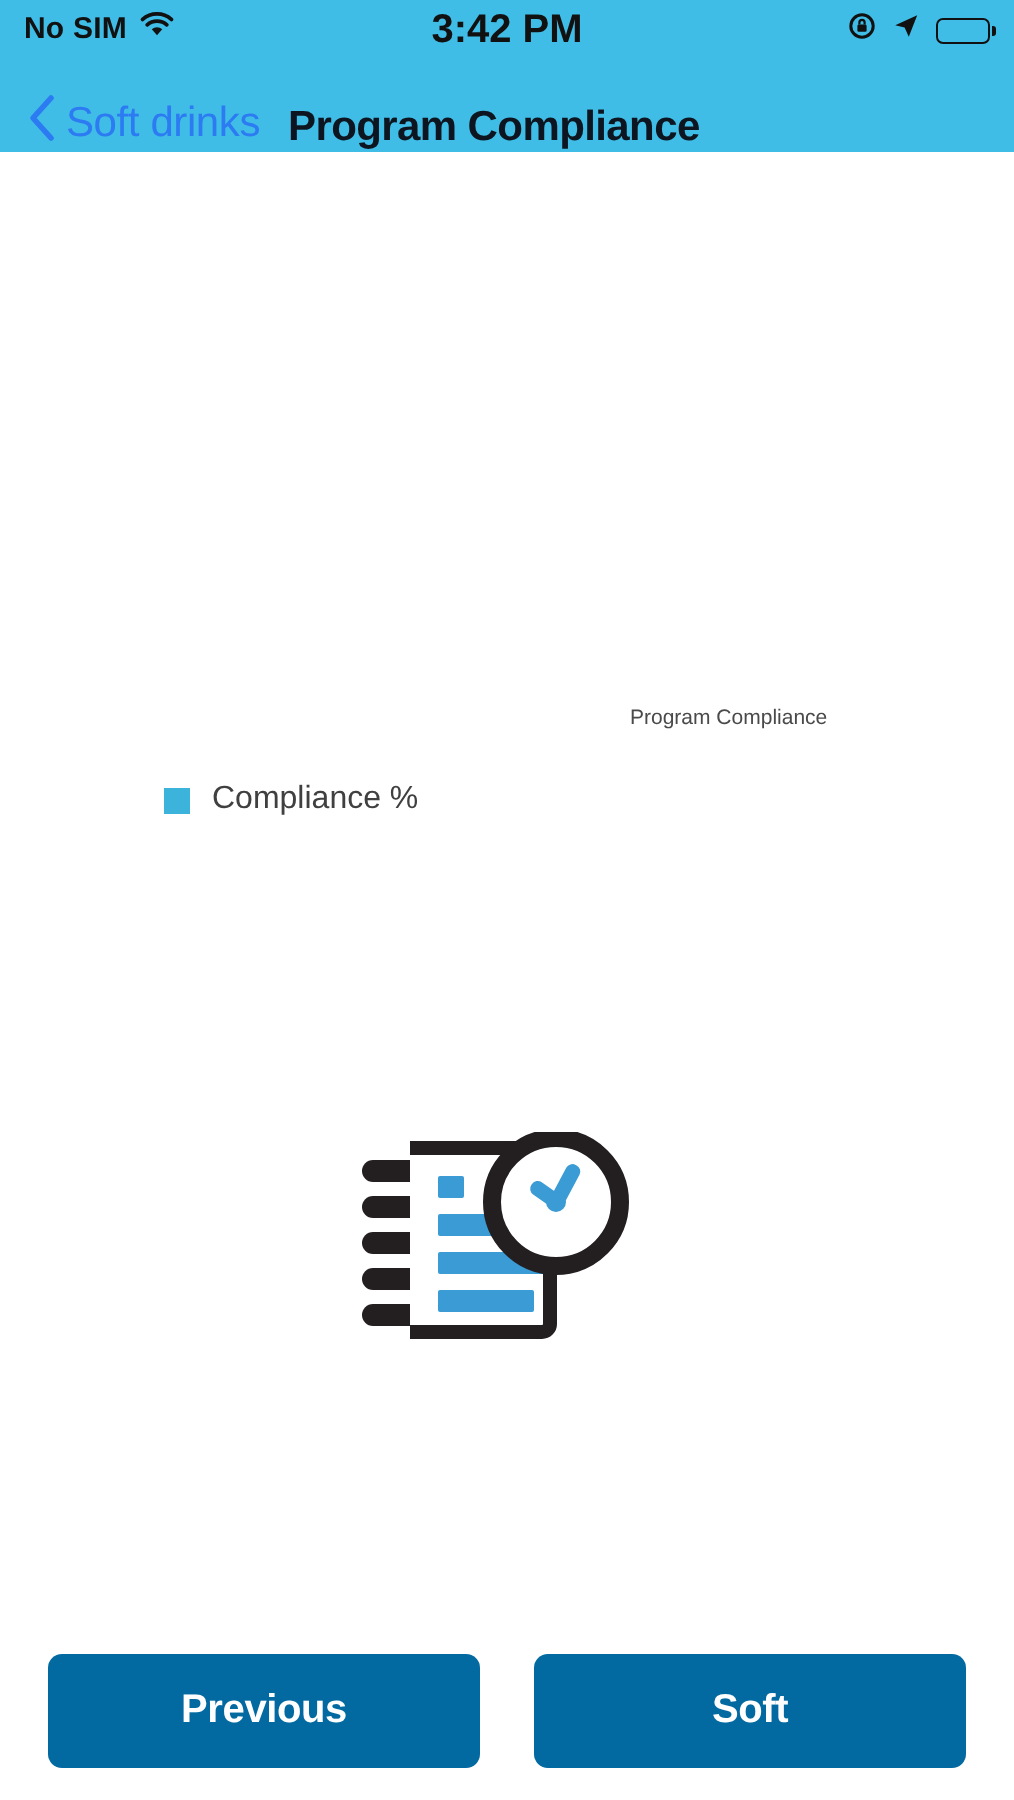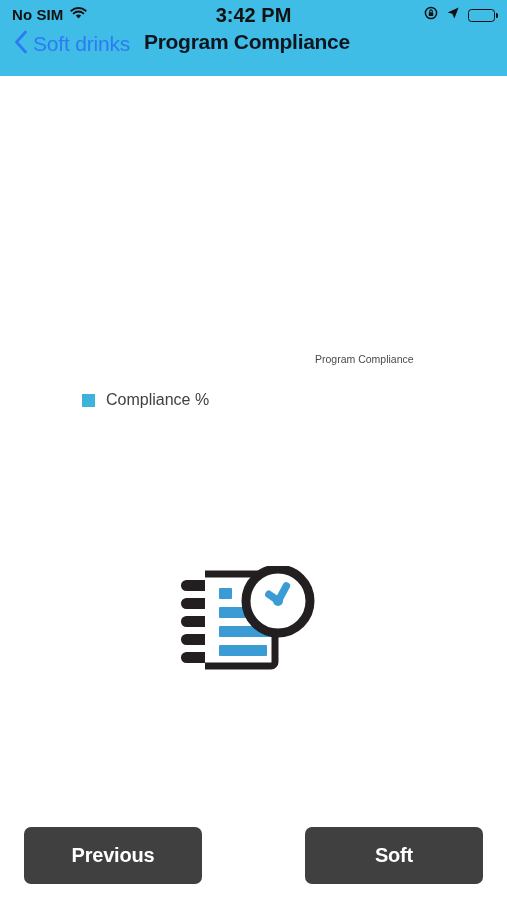--- a/index.html
+++ b/index.html
@@ -74,21 +74,21 @@
     height: 100%;
     background: #111;
     border-radius: 1.5px;
   }
 
   
   .nav-bar {
     height: 46px;
     background: #40BDE6;
     display: flex;
-    align-items: flex-start;
+    align-items: flex-end;
     padding-left: 14px;
     box-sizing: border-box;
     position: relative;
   }
   .nav-back {
     display: flex;
     align-items: center;
     gap: 5px;
     cursor: pointer;
   }
@@ -179,23 +179,23 @@
     position: absolute;
     left: 0;
     right: 0;
     bottom: 16px;
     display: flex;
     justify-content: space-between;
     padding: 0 24px;
     box-sizing: border-box;
   }
   .btn {
-    width: 178px;
+    width: 216px;
     height: 57px;
-    background: #404040;
+    background: #0369a1;
     border: none;
     border-radius: 7px;
     color: #ffffff;
     font-size: 20px;
     font-weight: bold;
     font-family: "Liberation Sans", sans-serif;
     cursor: pointer;
     letter-spacing: -0.2px;
   }
 </style>

